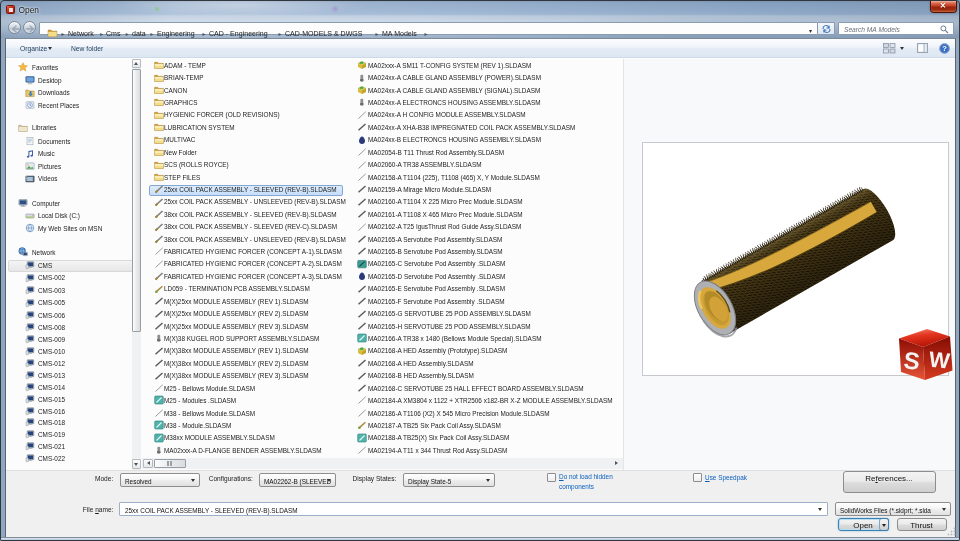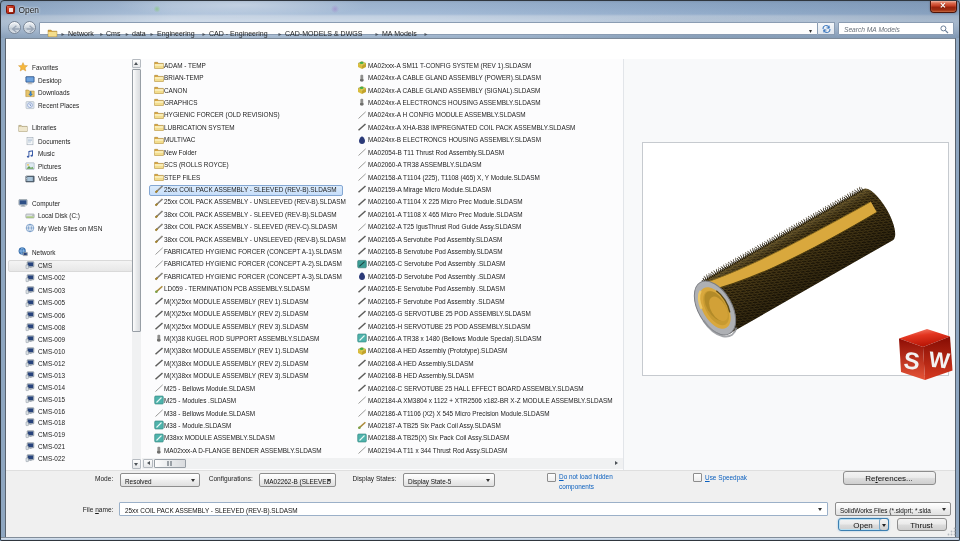--- a/index.html
+++ b/index.html
@@ -123,20 +123,41 @@
     </div>
  <div id="searchbox">
       <span class="ph">Search MA Models</span>
       <svg width="9" height="9" viewBox="0 0 9 9" style="position:absolute;right:4px;top:2.5px">
         <circle cx="3.4" cy="3.4" r="2.5" stroke="#6b7f98" stroke-width="1" fill="none"></circle>
         <line x1="5.3" y1="5.3" x2="8" y2="8" stroke="#6b7f98" stroke-width="1.2"></line>
       </svg>
     </div>
 
  <div id="panel">
+  <div id="cmdbar">
+    <span class="cmdtxt" style="left:14px">Organize</span>
+    <span style="position:absolute;left:42px;top:8px;width:0;height:0;border-left:2.6px solid transparent;border-right:2.6px solid transparent;border-top:3.4px solid #333"></span>
+    <span class="cmdtxt" style="left:65px">New folder</span>
+    <svg width="13" height="11" viewBox="0 0 13 11" style="position:absolute;left:877px;top:4px">
+          <rect x="0.5" y="0.5" width="5" height="4" fill="#cfd8e2" stroke="#7e8c9c" stroke-width="0.7"></rect>
+          <rect x="7" y="0.5" width="5" height="4" fill="#dde4ec" stroke="#7e8c9c" stroke-width="0.7"></rect>
+          <rect x="0.5" y="6" width="5" height="4" fill="#dde4ec" stroke="#7e8c9c" stroke-width="0.7"></rect>
+          <rect x="7" y="6" width="5" height="4" fill="#cfd8e2" stroke="#7e8c9c" stroke-width="0.7"></rect>
+        </svg>
+    <span style="position:absolute;left:894px;top:8px;width:0;height:0;border-left:2.6px solid transparent;border-right:2.6px solid transparent;border-top:3.4px solid #333"></span>
+    <svg width="11" height="10" viewBox="0 0 11 10" style="position:absolute;left:911px;top:4px">
+          <rect x="0.6" y="0.6" width="9.8" height="8.8" fill="#fbfcfd" stroke="#8d9aa8" stroke-width="1"></rect>
+          <rect x="7" y="0.6" width="3.4" height="8.8" fill="#e3e9f0" stroke="#8d9aa8" stroke-width="0.7"></rect>
+        </svg>
+    <svg width="11" height="11" viewBox="0 0 11 11" style="position:absolute;left:933px;top:3.5px">
+          <circle cx="5.5" cy="5.5" r="5" fill="#3a6fc4" stroke="#274f92" stroke-width="0.6"></circle>
+          <circle cx="5.5" cy="5.5" r="5" fill="none" stroke="rgba(255,255,255,.35)" stroke-width="1.4"></circle>
+          <text x="5.5" y="8" font-size="7.5" font-weight="bold" fill="#fff" text-anchor="middle" font-family="Liberation Sans">?</text>
+        </svg>
+  </div>
   <div id="browse">
 
     <div class="cmsrow"></div>
 <div class="fic" style="left:11.5px;top:3.7px">
           <svg width="10" height="10" viewBox="0 0 10 10">
             <path d="M5 0.6 L6.3 3.4 L9.5 3.7 L7.1 5.8 L7.8 9 L5 7.3 L2.2 9 L2.9 5.8 L0.5 3.7 L3.7 3.4 Z" fill="#f6b73c" stroke="#c98a1e" stroke-width="0.4"></path>
           </svg>
         </div>
 <div class="ft" style="left:25.5px;top:4.3px">Favorites</div>
 <div class="fic" style="left:18.5px;top:16.8px">
@@ -914,21 +935,21 @@
     <span class="lblr" style="right:558px;top:3.5px">Display States:</span>
     <div class="combo" style="left:396.5px;top:2.5px;width:92px">
           <span class="ctxt">Display State-5</span>
           <span class="carr"></span>
         </div>
     <div class="cb" style="left:541px;top:2.5px"></div>
     <span class="cblbl" style="left:553px;top:1.5px"><u>D</u>o not load hidden</span>
     <span class="cblbl" style="left:553px;top:11px">components</span>
     <div class="cb" style="left:687px;top:2.5px"></div>
     <span class="cblbl" style="left:699px;top:2.5px"><u>U</u>se Speedpak</span>
-    <div class="btn" style="left:836.5px;top:0.5px;width:93px;height:14px">
+    <div class="btn" style="left:836.5px;top:0.5px;width:93px;height:22px">
           <span class="btxt" style="top:2.2px">Re<u>f</u>erences...</span>
         </div>
 
     <span class="lblr" style="right:841px;top:34.5px">File <u>n</u>ame:</span>
     <div style="position:absolute;left:113px;top:31.5px;width:709px;height:14px;background:#fff;border:1px solid #9bb0c8;border-radius:1px">
       <span style="position:absolute;left:4.5px;top:3px;font-size:8px;color:#111;white-space:nowrap;transform:scaleX(0.8);transform-origin:left center">25xx COIL PACK ASSEMBLY - SLEEVED (REV-B).SLDASM</span>
       <span style="position:absolute;right:5px;top:5px;width:0;height:0;border-left:2.8px solid transparent;border-right:2.8px solid transparent;border-top:3.6px solid #333"></span>
     </div>
     <div class="combo" style="left:828.5px;top:31.5px;width:116px">
           <span class="ctxt">SolidWorks Files (*.sldprt; *.slda</span>

